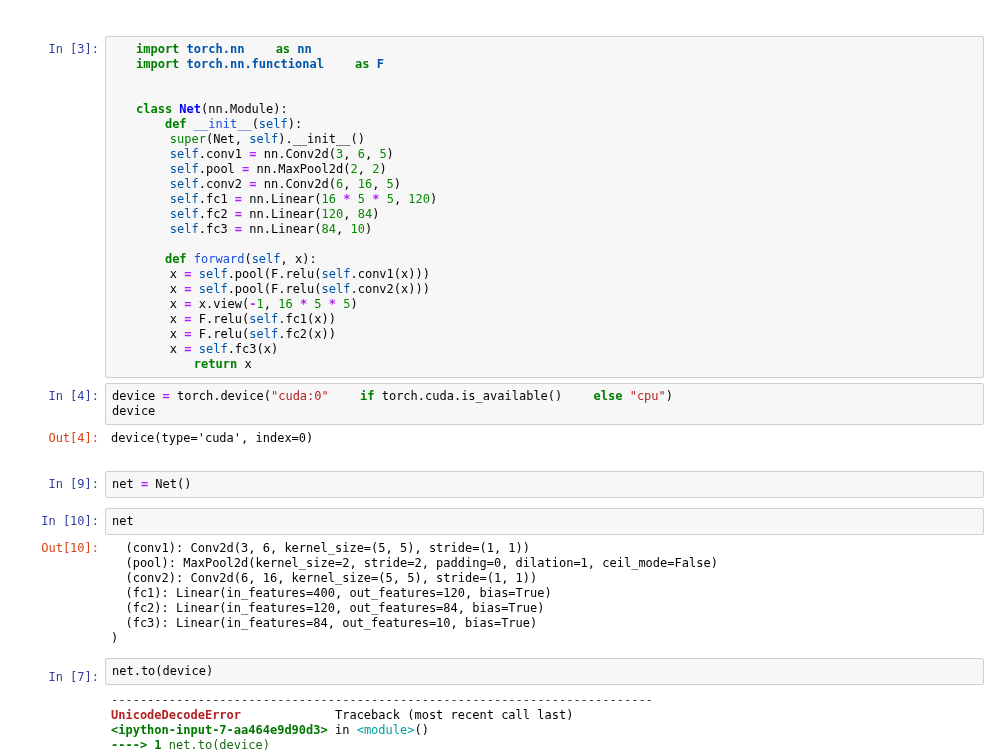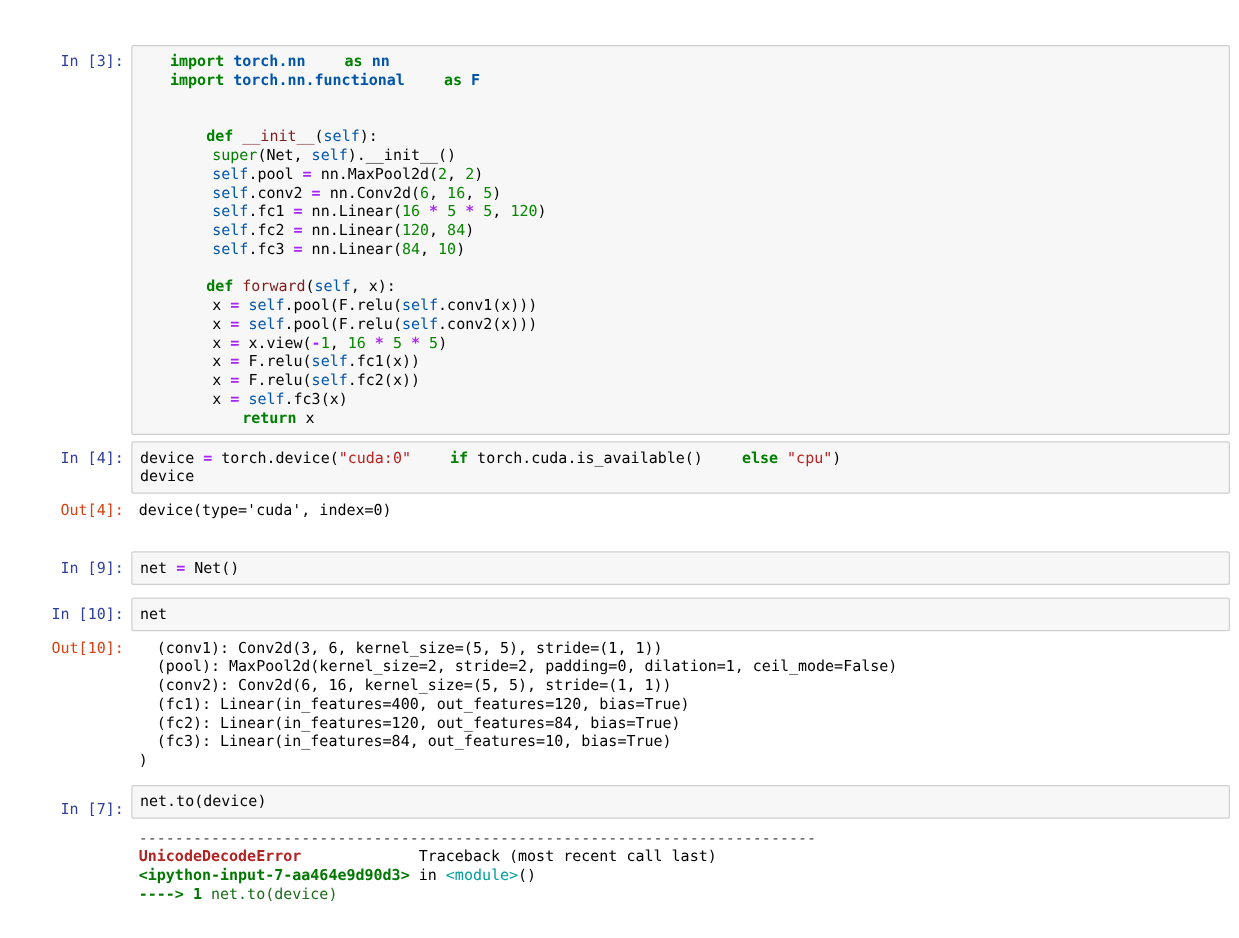--- a/index.html
+++ b/index.html
@@ -28,21 +28,21 @@
     padding: 5px 6px;
   }
   .output-area { flex: 1 1 auto; padding: 0 6px; }
   .code { font-family: "DejaVu Sans Mono", "Liberation Mono", monospace; font-size: 12px; line-height: 15px; }
   .code .line { white-space: pre; min-height: 15px; }
   
   .t-kw { color: #008000; font-weight: bold; margin-left: 24px; }
   .t-bi { color: #008000; }
   .t-v2 { color: #0055aa; }
   .t-im { color: #0055aa; font-weight: bold; }
-  .t-df { color: #7f1d1d; }
+  .t-df { color: #1d4ed8; }
   .t-cb { color: #0000ff; font-weight: bold; }
   .t-nb { color: #088800; }
   .t-st { color: #ba2121; }
   .t-op { color: #aa22ff; font-weight: bold; }
   .t-pl { color: #000000; }
   
   .t-sp { color: #3b3b3b; }
   .t-er { color: #b22222; font-weight: bold; }
   .t-eg { color: #007700; font-weight: bold; }
   .t-et { color: #00a0a0; }
@@ -62,22 +62,24 @@
 <div class="notebook">
 
   <div class="row m-cell1">
     <div class="prompt in boxpad">In [3]:</div>
     <div class="input-box">
       <div class="code">
           <div class="line"><span class="t-kw">import</span><span class="t-pl"> </span><span class="t-im">torch.nn</span><span class="t-pl"> </span><span class="t-kw">as</span><span class="t-pl"> </span><span class="t-im">nn</span></div>
           <div class="line"><span class="t-kw">import</span><span class="t-pl"> </span><span class="t-im">torch.nn.functional</span><span class="t-pl"> </span><span class="t-kw">as</span><span class="t-pl"> </span><span class="t-im">F</span></div>
           <div class="line">&nbsp;</div>
           <div class="line">&nbsp;</div>
+          <div class="line"><span class="t-kw">class</span><span class="t-pl"> </span><span class="t-cb">Net</span><span class="t-pl">(nn.Module):</span></div>
           <div class="line"><span class="t-pl">    </span><span class="t-kw">def</span><span class="t-pl"> </span><span class="t-df">__init__</span><span class="t-pl">(</span><span class="t-v2">self</span><span class="t-pl">):</span></div>
           <div class="line"><span class="t-pl">        </span><span class="t-bi">super</span><span class="t-pl">(Net, </span><span class="t-v2">self</span><span class="t-pl">).__init__()</span></div>
+          <div class="line"><span class="t-pl">        </span><span class="t-v2">self</span><span class="t-pl">.conv1 </span><span class="t-op">=</span><span class="t-pl"> nn.Conv2d(</span><span class="t-nb">3</span><span class="t-pl">, </span><span class="t-nb">6</span><span class="t-pl">, </span><span class="t-nb">5</span><span class="t-pl">)</span></div>
           <div class="line"><span class="t-pl">        </span><span class="t-v2">self</span><span class="t-pl">.pool </span><span class="t-op">=</span><span class="t-pl"> nn.MaxPool2d(</span><span class="t-nb">2</span><span class="t-pl">, </span><span class="t-nb">2</span><span class="t-pl">)</span></div>
           <div class="line"><span class="t-pl">        </span><span class="t-v2">self</span><span class="t-pl">.conv2 </span><span class="t-op">=</span><span class="t-pl"> nn.Conv2d(</span><span class="t-nb">6</span><span class="t-pl">, </span><span class="t-nb">16</span><span class="t-pl">, </span><span class="t-nb">5</span><span class="t-pl">)</span></div>
           <div class="line"><span class="t-pl">        </span><span class="t-v2">self</span><span class="t-pl">.fc1 </span><span class="t-op">=</span><span class="t-pl"> nn.Linear(</span><span class="t-nb">16</span><span class="t-pl"> </span><span class="t-op">*</span><span class="t-pl"> </span><span class="t-nb">5</span><span class="t-pl"> </span><span class="t-op">*</span><span class="t-pl"> </span><span class="t-nb">5</span><span class="t-pl">, </span><span class="t-nb">120</span><span class="t-pl">)</span></div>
           <div class="line"><span class="t-pl">        </span><span class="t-v2">self</span><span class="t-pl">.fc2 </span><span class="t-op">=</span><span class="t-pl"> nn.Linear(</span><span class="t-nb">120</span><span class="t-pl">, </span><span class="t-nb">84</span><span class="t-pl">)</span></div>
           <div class="line"><span class="t-pl">        </span><span class="t-v2">self</span><span class="t-pl">.fc3 </span><span class="t-op">=</span><span class="t-pl"> nn.Linear(</span><span class="t-nb">84</span><span class="t-pl">, </span><span class="t-nb">10</span><span class="t-pl">)</span></div>
           <div class="line">&nbsp;</div>
           <div class="line"><span class="t-pl">    </span><span class="t-kw">def</span><span class="t-pl"> </span><span class="t-df">forward</span><span class="t-pl">(</span><span class="t-v2">self</span><span class="t-pl">, x):</span></div>
           <div class="line"><span class="t-pl">        x </span><span class="t-op">=</span><span class="t-pl"> </span><span class="t-v2">self</span><span class="t-pl">.pool(F.relu(</span><span class="t-v2">self</span><span class="t-pl">.conv1(x)))</span></div>
           <div class="line"><span class="t-pl">        x </span><span class="t-op">=</span><span class="t-pl"> </span><span class="t-v2">self</span><span class="t-pl">.pool(F.relu(</span><span class="t-v2">self</span><span class="t-pl">.conv2(x)))</span></div>
           <div class="line"><span class="t-pl">        x </span><span class="t-op">=</span><span class="t-pl"> x.view(</span><span class="t-op">-</span><span class="t-nb">1</span><span class="t-pl">, </span><span class="t-nb">16</span><span class="t-pl"> </span><span class="t-op">*</span><span class="t-pl"> </span><span class="t-nb">5</span><span class="t-pl"> </span><span class="t-op">*</span><span class="t-pl"> </span><span class="t-nb">5</span><span class="t-pl">)</span></div>

